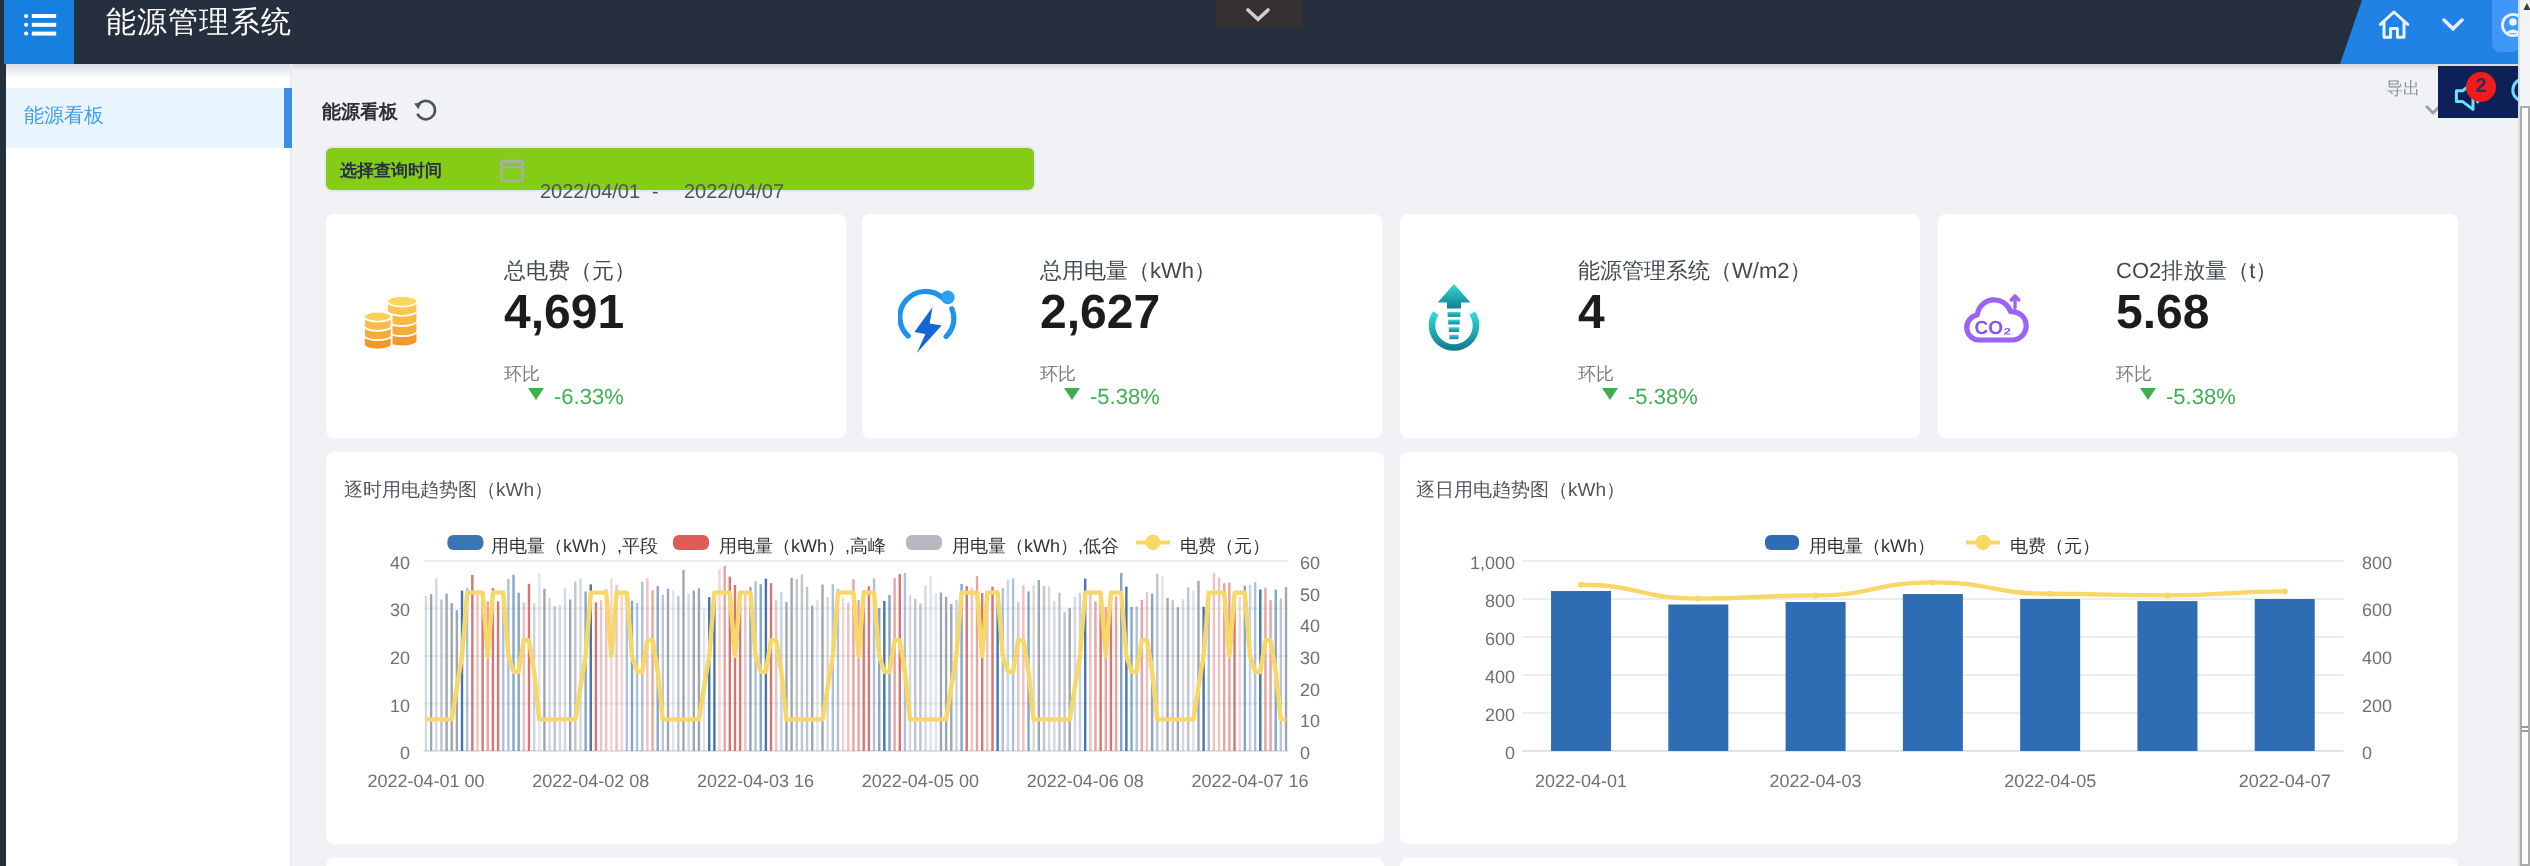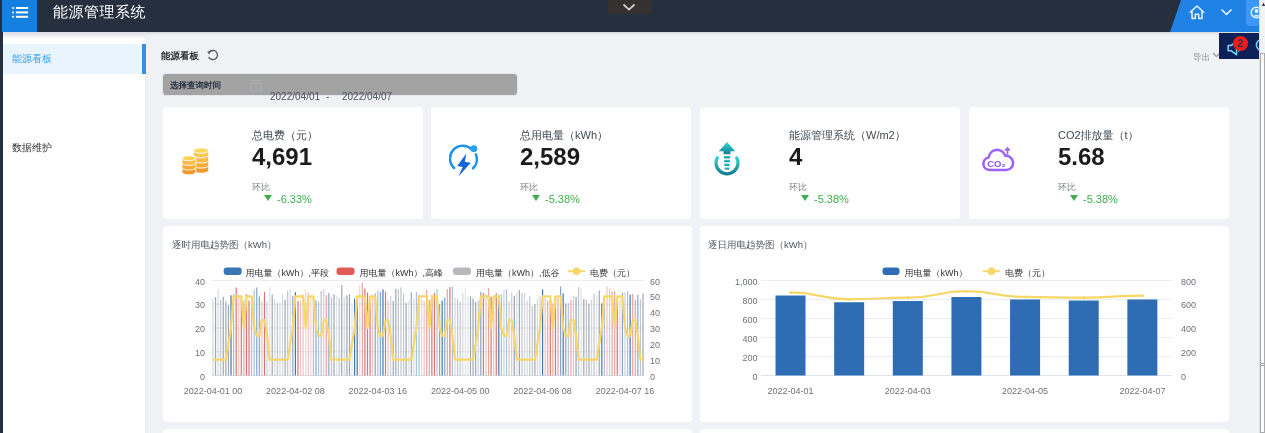--- a/index.html
+++ b/index.html
@@ -13,24 +13,24 @@
 #hblue{position:absolute;left:1165px;top:0;width:95px;height:32px;background:#2082e4;clip-path:polygon(16px 0,95px 0,95px 32px,5px 32px)}
 #havatar{position:absolute;left:1246px;top:0;width:14px;height:26px;background:#3f97f7;border-radius:0 0 4px 4px}
 
 #strip{position:absolute;left:0;top:32px;width:3px;height:401px;background:#262f3e}
 #side{position:absolute;left:3px;top:32px;width:143px;height:401px;background:#fff;border-right:1px solid #e8eaee}
 #side .shade{position:absolute;left:0;top:0;width:100%;height:7px;background:linear-gradient(#d9dce1,#fff)}
 .mi{position:absolute;left:0;width:143px;height:29.5px;line-height:29.5px;padding-left:9px;font-size:10px;color:#303133}
 .mi.on{background:#e8f4fe;color:#3d9ff0;border-right:4px solid #3a8ee6}
 
 #bc{position:absolute;left:161px;top:50px;font-size:9.5px;color:#303133;font-weight:600}
-#exp{position:absolute;left:1193px;top:52px;font-size:8.5px;color:#8a8f99}
+#exp{position:absolute;left:1193px;top:39px;font-size:8.5px;color:#8a8f99}
 #notif{position:absolute;left:1219px;top:33px;width:46px;height:26px;background:#0e2058}
 
-#dbar{position:absolute;left:162px;top:73px;width:356px;height:23px;background:#a3a3a3;border:1px solid #e4e7ed;border-radius:4px}
+#dbar{position:absolute;left:162px;top:73px;width:356px;height:23px;background:#84cc16;border:1px solid #e4e7ed;border-radius:4px}
 #dbar .lbl{position:absolute;left:7px;top:6px;font-size:8.5px;color:#273142;font-weight:bold}
 #dbar .dt{position:absolute;top:17px;font-size:10px;color:#4d5360}
 
 .card{position:absolute;top:107px;width:260px;height:112px;background:#fff;border-radius:4px}
 .card .lbl{position:absolute;left:89px;top:20.5px;font-size:11px;color:#414a52}
 .card .val{position:absolute;left:89px;top:36px;font-size:24px;font-weight:bold;color:#1c1c1c}
 .card .hb{position:absolute;left:89px;top:74px;font-size:9px;color:#777c82}
 .card .pc{position:absolute;left:101px;top:86px;font-size:11px;color:#3faf4e}
 .card svg.ico{position:absolute;left:18px;top:36px}
 
@@ -72,21 +72,20 @@
       <circle cx="6.5" cy="6.5" r="5.3" fill="none" stroke="#e9f3fd" stroke-width="1.4"></circle>
       <circle cx="6.5" cy="5" r="1.9" fill="#e9f3fd"></circle>
       <path d="M2.6 10.6 Q6.5 6.9 10.4 10.6" fill="#e9f3fd"></path>
     </svg>
   </div>
 
 <div id="strip"></div>
 <div id="side">
   <div class="shade"></div>
   <div class="mi on" style="top:12px">能源看板</div>
-  <div class="mi" style="top:100.5px">数据维护</div>
 </div>
 
 <div id="bc">能源看板</div>
 <svg width="12" height="12" viewBox="0 0 12 12" style="position:absolute;left:207px;top:49px">
 <path d="M1.9 3.8 A4.6 4.6 0 1 1 1.7 7.9" fill="none" stroke="#4d535b" stroke-width="1.3"></path>
 <path d="M0.1 2.7 L3.7 2.2 L2.2 5.6 Z" fill="#4d535b"></path>
   </svg>
 <div id="exp">导出</div>
 <svg width="9" height="6" viewBox="0 0 9 6" style="position:absolute;left:1212px;top:52px">
     <path d="M1 1 L4.5 4.5 L8 1" fill="none" stroke="#9aa0a8" stroke-width="1.4"></path>
@@ -136,21 +135,21 @@
 <div class="pc"><span style="display:inline-block;width:0;height:0;border-left:4.5px solid transparent;border-right:4.5px solid transparent;border-top:6px solid #3faf4e;vertical-align:2px;margin-right:5px"></span>-6.33%</div>
 </div>
 <div class="card" style="left:431px">
     <svg class="ico" width="32" height="37" viewBox="0 0 32 37" style="top:34.5px">
 <path d="M5.1 26 A12.3 12.3 0 1 1 22.4 7.1" fill="none" stroke="#1e93ee" stroke-width="2.6" stroke-linecap="round"></path>
 <path d="M26.9 12.4 A12.3 12.3 0 0 1 24 26.3" fill="none" stroke="#1e93ee" stroke-width="2.6" stroke-linecap="round"></path>
 <circle cx="24.9" cy="6.7" r="3.4" fill="#29a2f5"></circle>
 <path d="M17.3 11.5 L8.2 24 L13.7 25 L9.4 34.5 L21.8 20.8 L15.8 19.7 Z" fill="#1565d8"></path>
 </svg>
 <div class="lbl">总用电量（kWh）</div>
-<div class="val">2,589</div>
+<div class="val">2,627</div>
 <div class="hb">环比</div>
 <div class="pc"><span style="display:inline-block;width:0;height:0;border-left:4.5px solid transparent;border-right:4.5px solid transparent;border-top:6px solid #3faf4e;vertical-align:2px;margin-right:5px"></span>-5.38%</div>
 </div>
 <div class="card" style="left:700px">
     <svg class="ico" width="30" height="38" viewBox="0 0 30 38" style="top:33px;left:12px">
 <defs>
         <linearGradient id="tg" x1="0" y1="0" x2="0" y2="1">
 <stop offset="0" stop-color="#2edbd4"></stop>
           <stop offset="1" stop-color="#157f93"></stop>
         </linearGradient>

